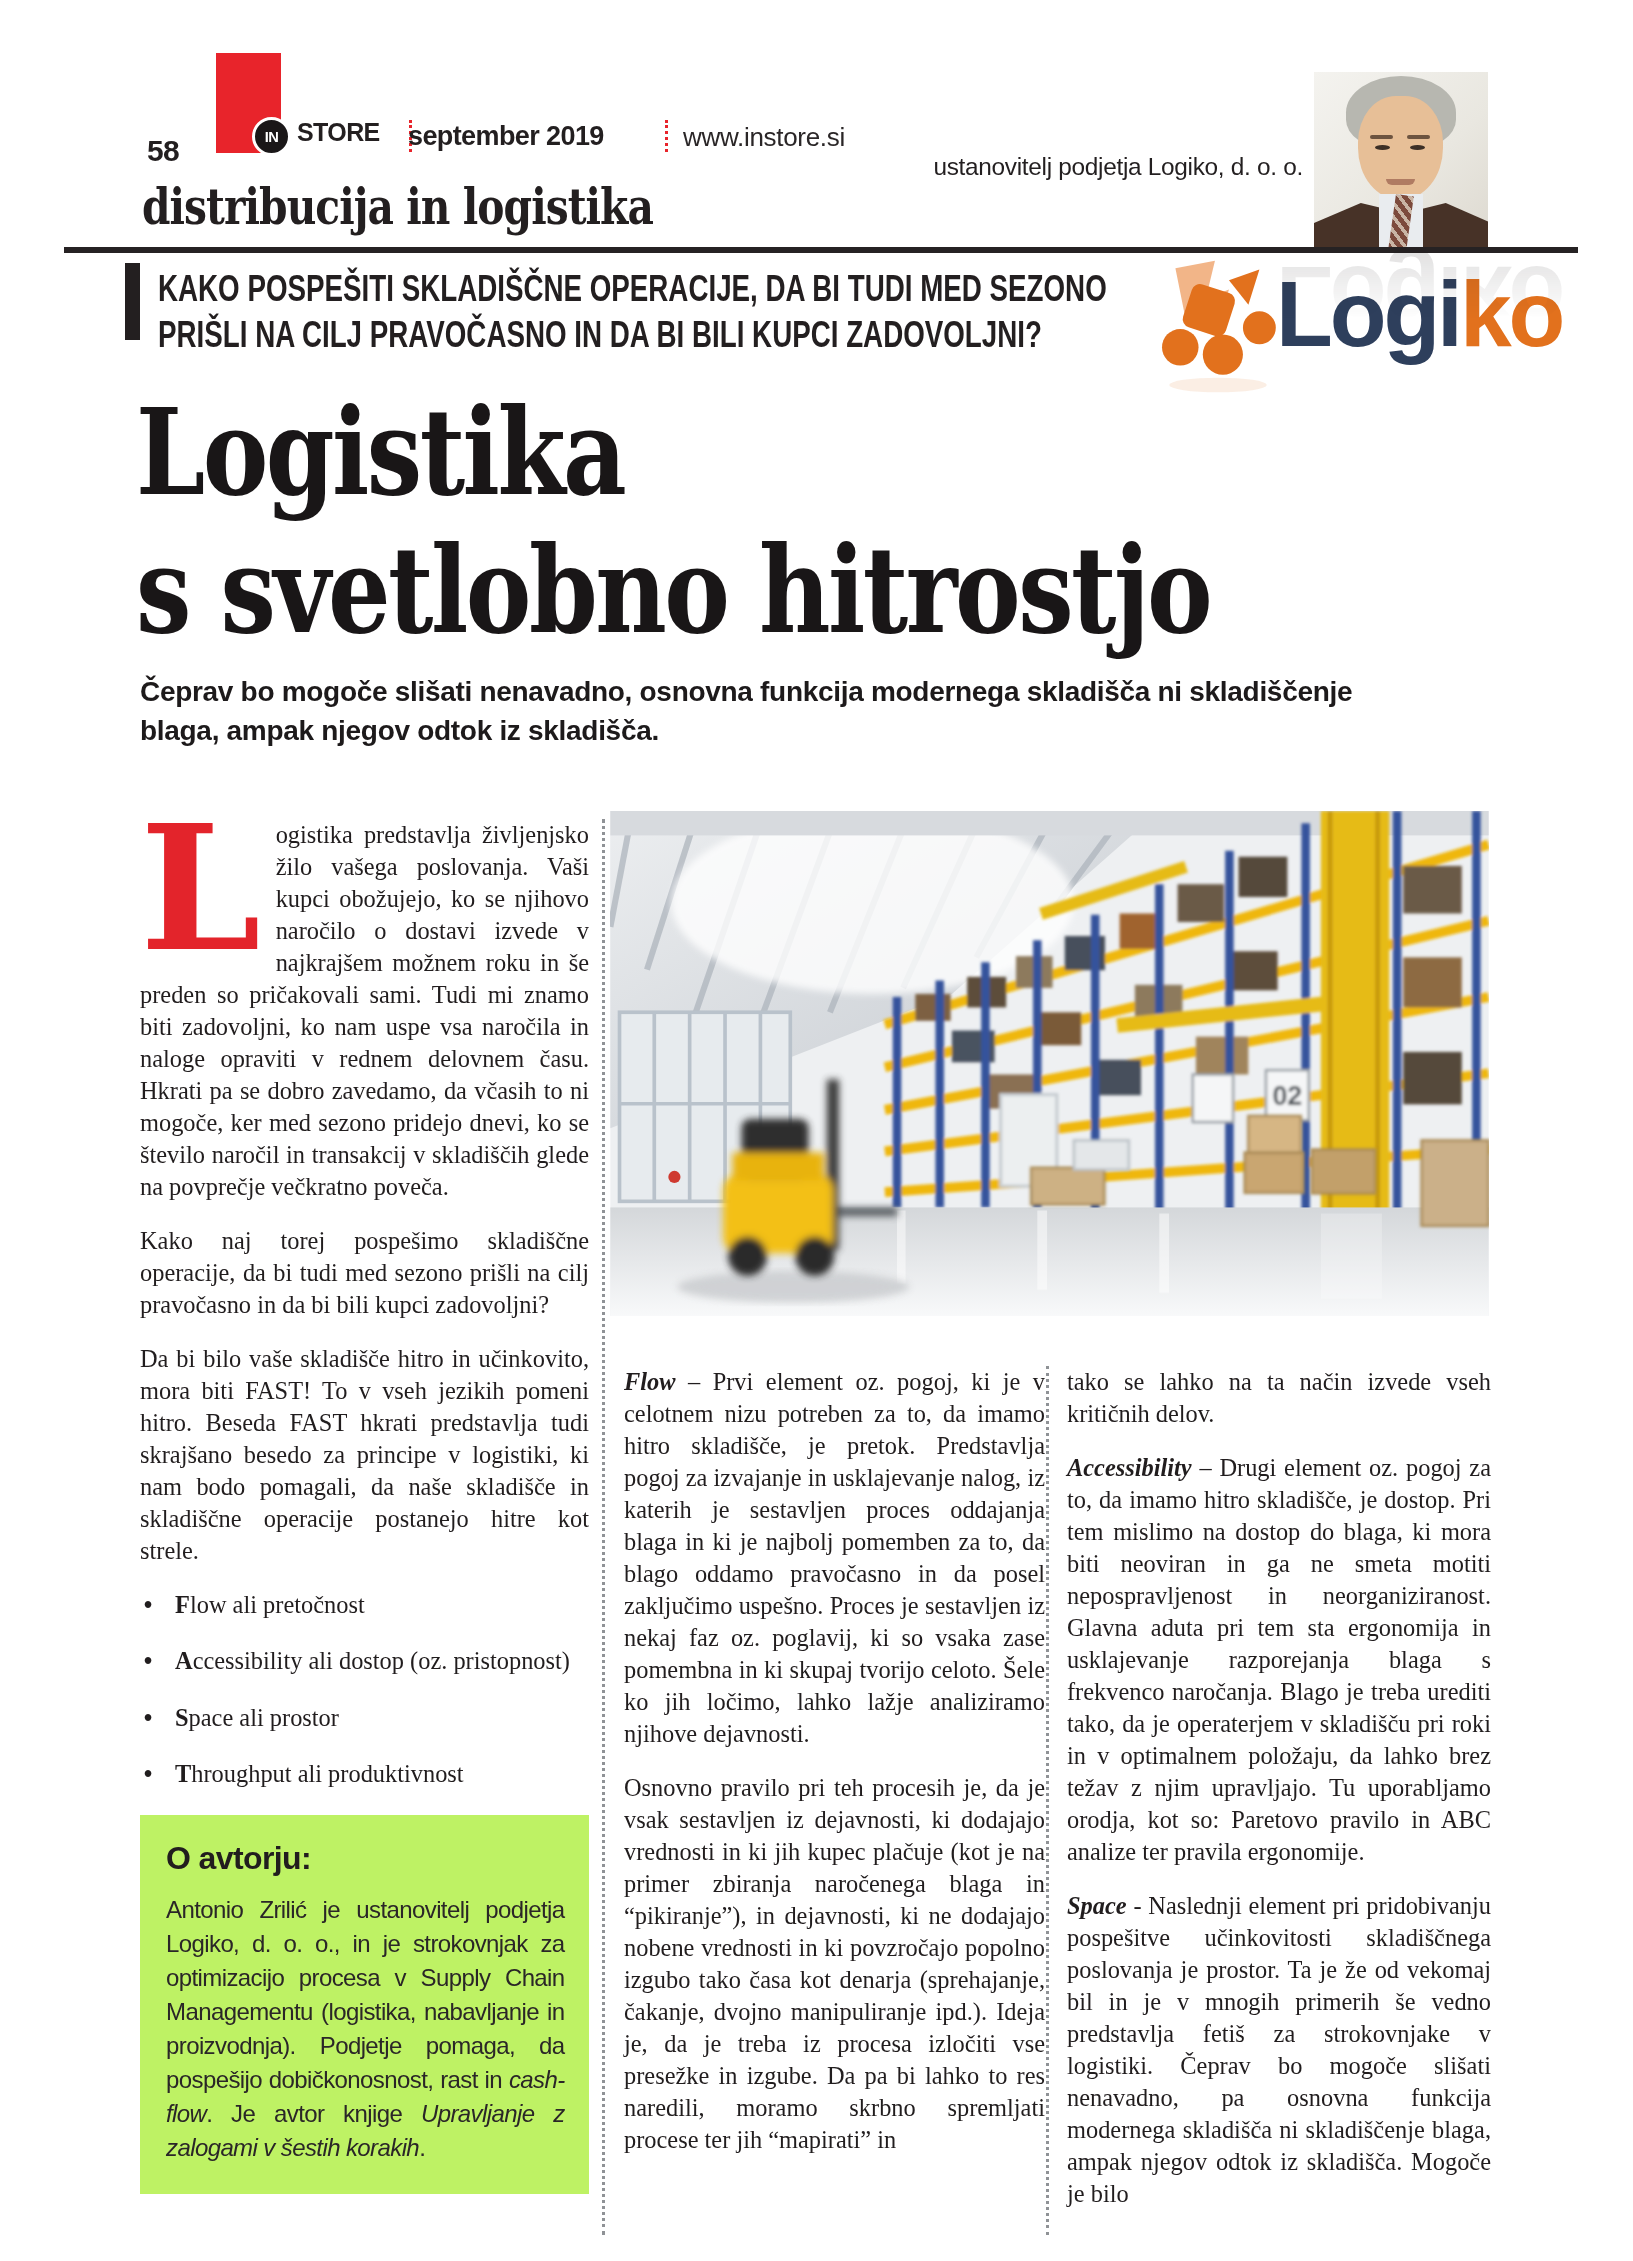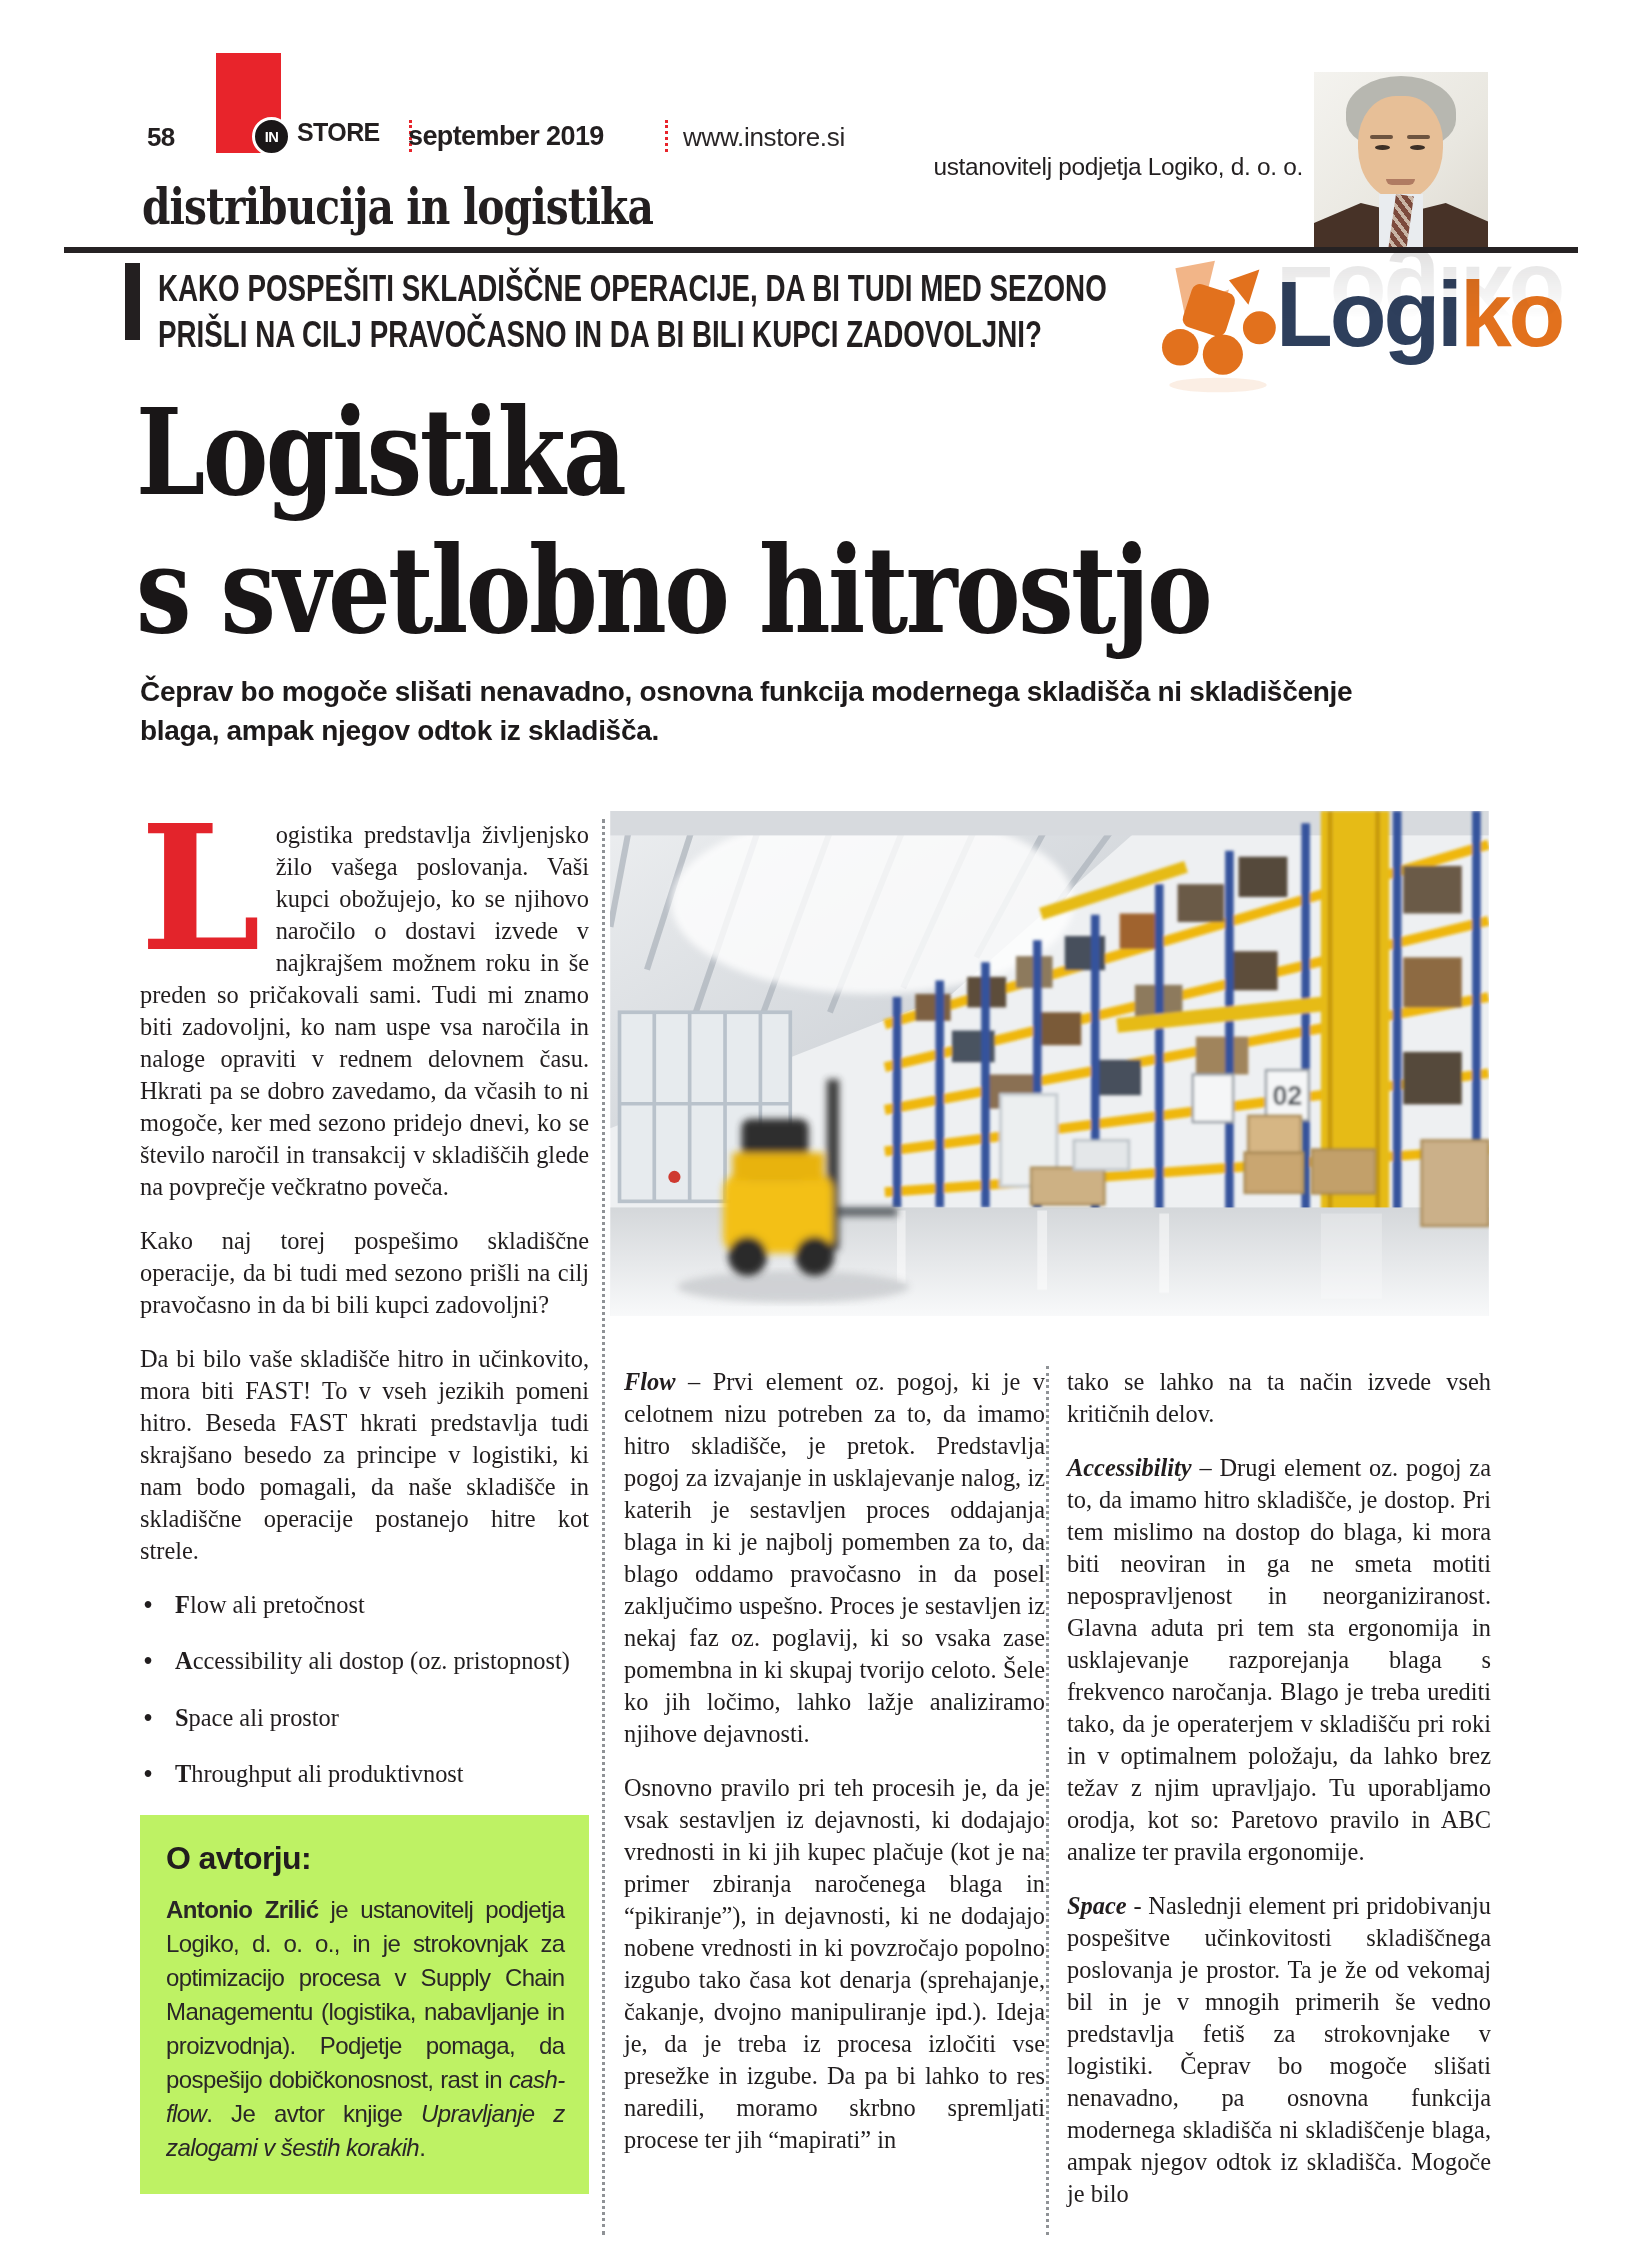--- a/index.html
+++ b/index.html
@@ -1,20 +1,20 @@
 <!DOCTYPE html>
 <html style="font-size:9.8px"><head>
 <meta charset="utf-8">
 <style>
   html,body{margin:0;padding:0;background:#8b8b8b;}
   .page{position:relative;width:1634px;height:2261px;background:#ffffff;overflow:hidden;
         font-family:"Liberation Sans",sans-serif;color:#231f20;}
 
   
-  .page-number{position:absolute;left:147px;top:122px;font-size:26px;font-weight:bold;letter-spacing:-0.6px;}
+  .page-number{position:absolute;left:147px;top:134px;font-size:30px;font-weight:bold;letter-spacing:-0.6px;}
   .brand-block{position:absolute;left:216px;top:53px;width:65px;height:100px;background:#e8242b;}
   .brand-in-circle{position:absolute;left:252px;top:117px;width:33px;height:33px;background:#1a1718;
         border:3.1px solid #ffffff;border-radius:50%;display:flex;align-items:center;justify-content:center;
         color:#fff;font-size:14.7px;font-weight:bold;letter-spacing:-0.6px;}
   .brand-store{position:absolute;left:297px;top:118px;font-size:25px;font-weight:bold;letter-spacing:-0.6px;}
   .hdr-dot-sep{position:absolute;width:0;height:32px;border-left:3.7px dotted #e8242b;}
   .sep1{left:409px;top:120px;}
   .sep2{left:665px;top:120px;}
   .issue-date{position:absolute;left:408px;top:121px;font-size:27px;font-weight:bold;letter-spacing:-0.6px;}
   .site-url{position:absolute;left:683px;top:122px;font-size:26px;letter-spacing:-0.3px;color:#2a2627;text-decoration:none;}
@@ -81,21 +81,21 @@
   .b-lead{font-weight:bold;}
   .divider{position:absolute;width:0;border-left:3.1px dotted #8f9296;}
   .divider-1{left:602px;top:819px;height:1416px;}
   .divider-2{left:1046px;top:1366px;height:869px;}
 
   
   .about-box{background:#bef264;margin-top:11px;padding:27px 24.4px 29px 26px;
         font-family:"Liberation Sans",sans-serif;}
   .about-title{font-size:32px;font-weight:bold;letter-spacing:-0.6px;margin:0 0 19.5px 0;text-align:left;}
   .about-body{font-size:24px;line-height:34px;letter-spacing:-0.6px;text-align:justify;color:#2a2627;}
-  .about-body .bold{font-weight:bold;}
+  .about-body .bold{font-weight:normal;}
   .about-body .ital{font-style:italic;}
 
   
   .photo{position:absolute;left:610px;top:811px;width:879px;height:505px;overflow:hidden;}
 </style>
 </head>
 <body>
 
 <div class="page">
 

